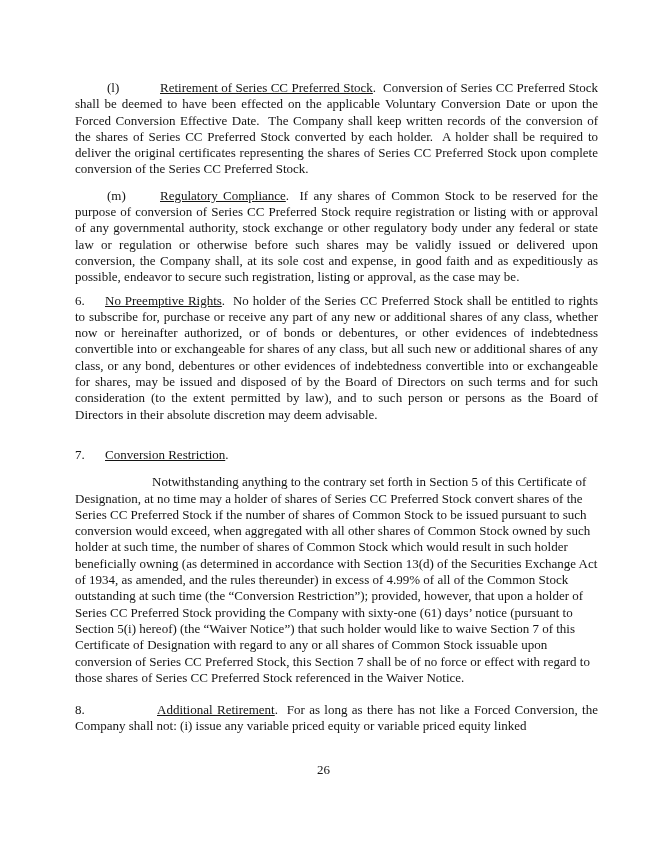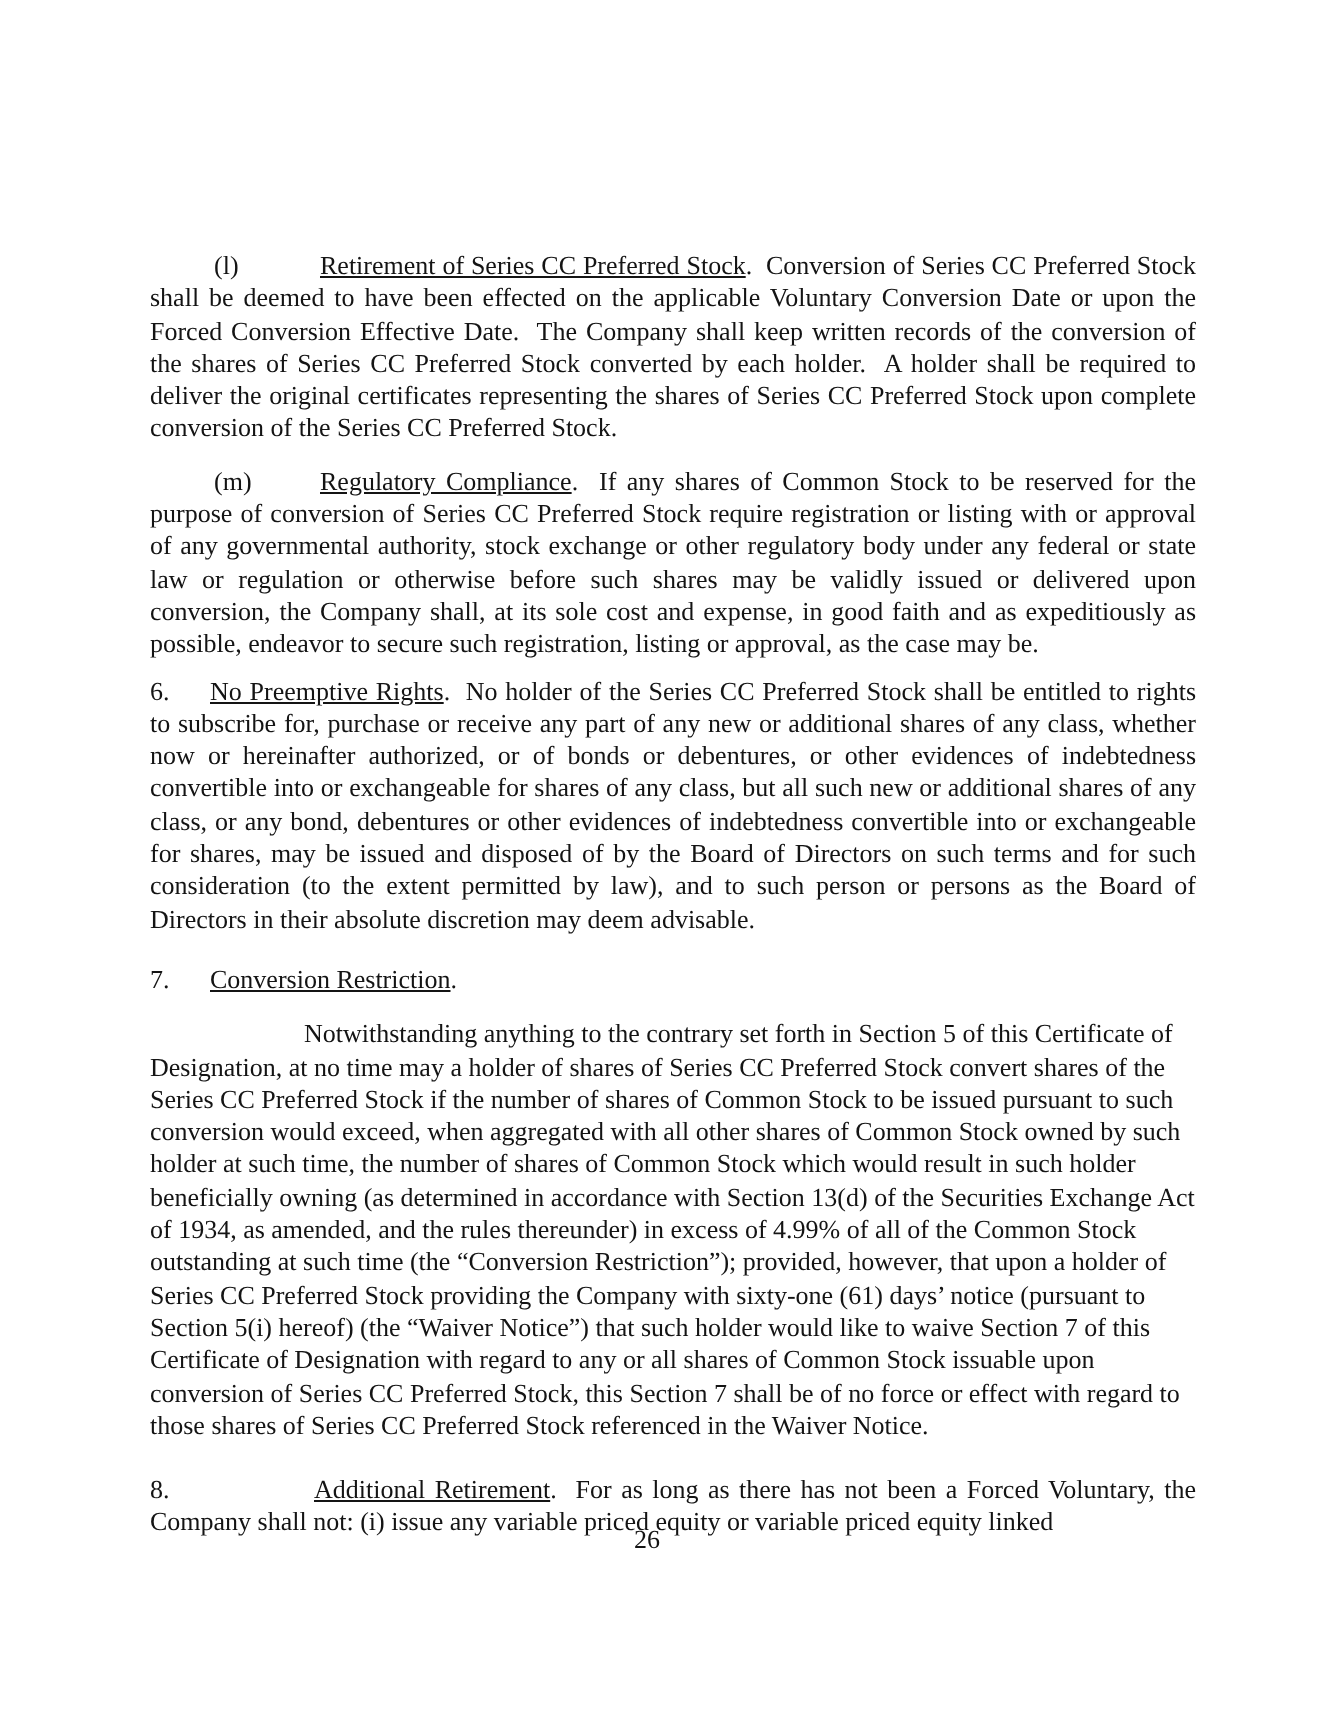--- a/index.html
+++ b/index.html
@@ -20,31 +20,31 @@
   }
   .content {
     position: absolute;
     left: 75px;
     top: 80px;
     width: 523px;
     font-size: 13px;
     line-height: 16.3px;
   }
   .para { white-space: pre-wrap; }
-  .justify { text-align: justify; margin-top: 45px; }
+  .justify { text-align: justify; }
   .indent { text-indent: 32px; }
   .indent-deep { text-indent: 77px; }
   .numtab { display: inline-block; text-indent: 0; vertical-align: baseline; }
   .w53 { width: 53px; }
   .w30 { width: 30px; }
   .w82 { width: 82px; }
   .u { text-decoration: underline; }
   .mt-m  { margin-top: 10px; }
   .mt-6  { margin-top: 7px; }
-  .mt-7h { margin-top: 14px; }
+  .mt-7h { margin-top: 24px; }
   .mt-7b { margin-top: 11px; }
   .mt-8  { margin-top: 16px; }
   .pageno {
     position: absolute;
     left: 62px;
     top: 762px;
     width: 523px;
     text-align: center;
     font-size: 13px;
     line-height: 16.3px;
@@ -59,18 +59,18 @@
     <p class="para justify indent"><span class="numtab w53">(l)</span><span class="u">Retirement of Series CC Preferred Stock</span><span>.  Conversion of Series CC Preferred Stock shall be deemed to have been effected on the applicable Voluntary Conversion Date or upon the Forced Conversion Effective Date.  The Company shall keep written records of the conversion of the shares of Series CC Preferred Stock converted by each holder.  A holder shall be required to deliver the original certificates representing the shares of Series CC Preferred Stock upon complete conversion of the Series CC Preferred Stock.</span></p>
 
     <p class="para justify indent mt-m"><span class="numtab w53">(m)</span><span class="u">Regulatory Compliance</span><span>.  If any shares of Common Stock to be reserved for the purpose of conversion of Series CC Preferred Stock require registration or listing with or approval of any governmental authority, stock exchange or other regulatory body under any federal or state law or regulation or otherwise before such shares may be validly issued or delivered upon conversion, the Company shall, at its sole cost and expense, in good faith and as expeditiously as possible, endeavor to secure such registration, listing or approval, as the case may be.</span></p>
 
     <p class="para justify mt-6"><span class="numtab w30">6.</span><span class="u">No Preemptive Rights</span><span>.  No holder of the Series CC Preferred Stock shall be entitled to rights to subscribe for, purchase or receive any part of any new or additional shares of any class, whether now or hereinafter authorized, or of bonds or debentures, or other evidences of indebtedness convertible into or exchangeable for shares of any class, but all such new or additional shares of any class, or any bond, debentures or other evidences of indebtedness convertible into or exchangeable for shares, may be issued and disposed of by the Board of Directors on such terms and for such consideration (to the extent permitted by law), and to such person or persons as the Board of Directors in their absolute discretion may deem advisable.</span></p>
 
     <p class="para mt-7h"><span class="numtab w30">7.</span><span class="u">Conversion Restriction</span><span>.</span></p>
 
     <p class="para indent-deep mt-7b"><span>Notwithstanding anything to the contrary set forth in Section 5 of this Certificate of Designation, at no time may a holder of shares of Series CC Preferred Stock convert shares of the Series CC Preferred Stock if the number of shares of Common Stock to be issued pursuant to such conversion would exceed, when aggregated with all other shares of Common Stock owned by such holder at such time, the number of shares of Common Stock which would result in such holder beneficially owning (as determined in accordance with Section 13(d) of the Securities Exchange Act of 1934, as amended, and the rules thereunder) in excess of 4.99% of all of the Common Stock outstanding at such time (the “Conversion Restriction”); provided, however, that upon a holder of Series CC Preferred Stock providing the Company with sixty-one (61) days’ notice (pursuant to Section 5(i) hereof) (the “Waiver Notice”) that such holder would like to waive Section 7 of this Certificate of Designation with regard to any or all shares of Common Stock issuable upon conversion of Series CC Preferred Stock, this Section 7 shall be of no force or effect with regard to those shares of Series CC Preferred Stock referenced in the Waiver Notice.</span></p>
 
-    <p class="para justify mt-8"><span class="numtab w82">8.</span><span class="u">Additional Retirement</span><span>.  For as long as there has not been a Forced Voluntary, the Company shall not: (i) issue any variable priced equity or variable priced equity linked</span></p>
+    <p class="para justify mt-8"><span class="numtab w82">8.</span><span class="u">Additional Retirement</span><span>.  For as long as there has not like a Forced Conversion, the Company shall not: (i) issue any variable priced equity or variable priced equity linked</span></p>
 
   </div>
 
   <div class="pageno">26</div>
 </div>
 
 </body></html>

